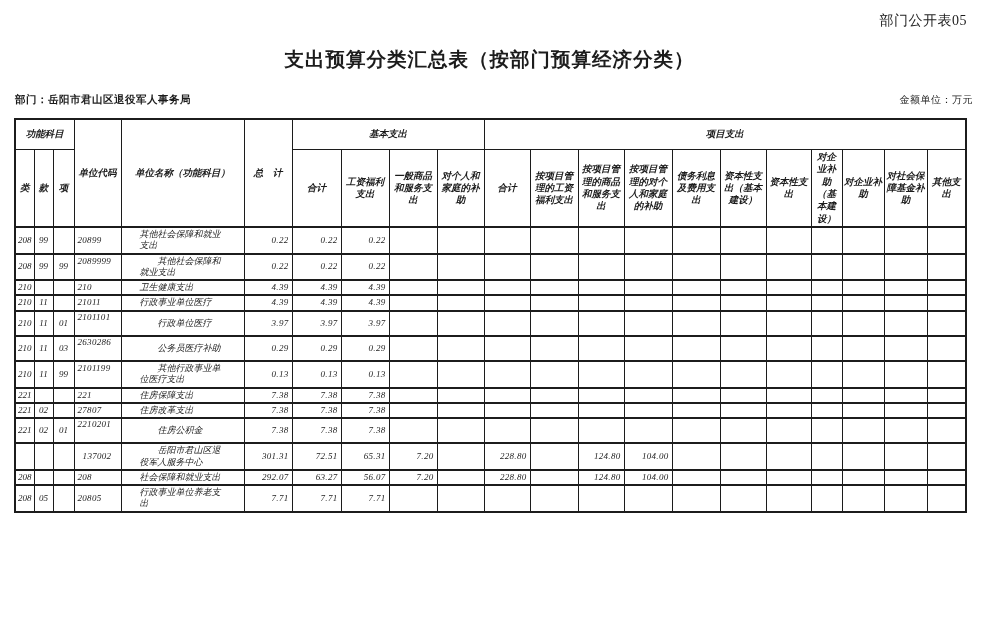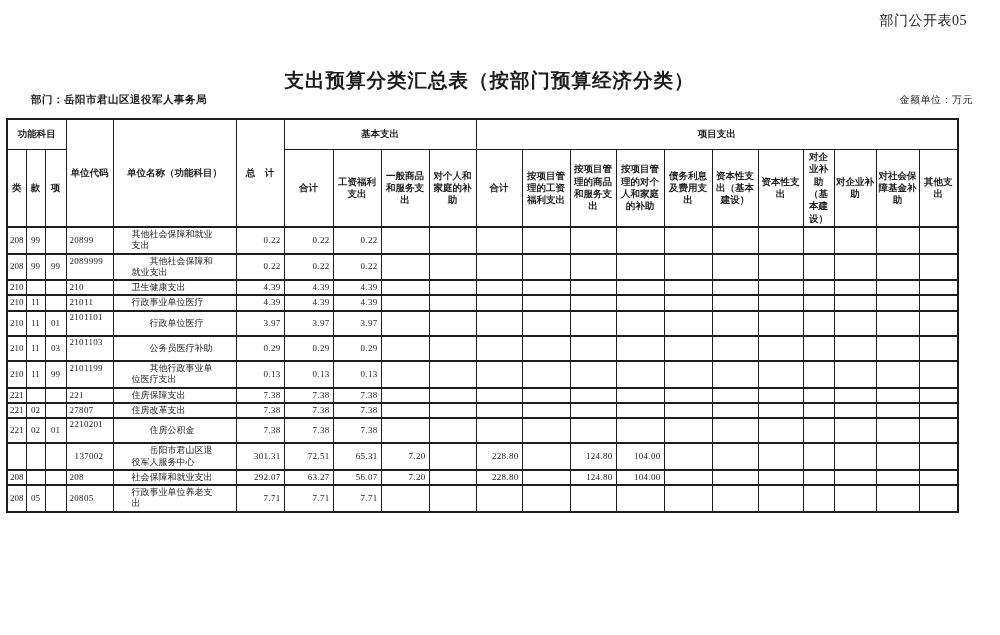--- a/index.html
+++ b/index.html
@@ -11,33 +11,34 @@
     position:relative;
     overflow:hidden;
   }
   .doc-code {
     position:absolute; top:12px; right:33px;
     font-size:14px; letter-spacing:0.5px;
   }
   .title {
     position:absolute; top:46px; left:14px; width:951px;
     text-align:center; font-size:19.5px; font-weight:bold;
-    letter-spacing:1px; white-space:nowrap;margin-top:21px;
+    letter-spacing:1px; white-space:nowrap;
   }
   .meta {
     position:absolute; top:93px; left:15px; right:27px;
-    display:flex; justify-content:space-between; align-items:flex-end;margin-left:16px;
+    display:flex; justify-content:space-between; align-items:flex-end;
   }
   .meta-dept { font-size:10.5px; font-weight:bold; letter-spacing:0.5px; }
   .meta-unit { font-size:10px; letter-spacing:0.5px; }
 
   table.budget {
-    position:absolute; top:118px; left:6px;
+    position:absolute; top:118px; left:14px;
     width:951px; table-layout:fixed;
     border-collapse:collapse;
+    font-style:italic;
   }
   table.budget, table.budget th, table.budget td {
     border:1px solid #1c1c1c;
   }
   table.budget { border-width:2px; }
   table.budget th, table.budget td {
     border-top-width:2px; border-bottom-width:2px;
     overflow:hidden;
   }
   thead tr.group-row th { border-bottom-width:1px; height:27px; }
@@ -234,21 +235,21 @@
         <td class="num"></td>
         <td class="num"></td>
         <td class="num"></td>
         <td class="num"></td>
         <td class="num"></td>
       </tr>
       <tr>
         <td class="fn">210</td>
         <td class="fn">11</td>
         <td class="fn">03</td>
-        <td class="code v-bottom">2101103</td>
+        <td class="code v-bottom">2630286</td>
         <td class="name child">公务员医疗补助</td>
         <td class="num">0.29</td>
         <td class="num">0.29</td>
         <td class="num">0.29</td>
         <td class="num"></td>
         <td class="num"></td>
         <td class="num"></td>
         <td class="num"></td>
         <td class="num"></td>
         <td class="num"></td>

